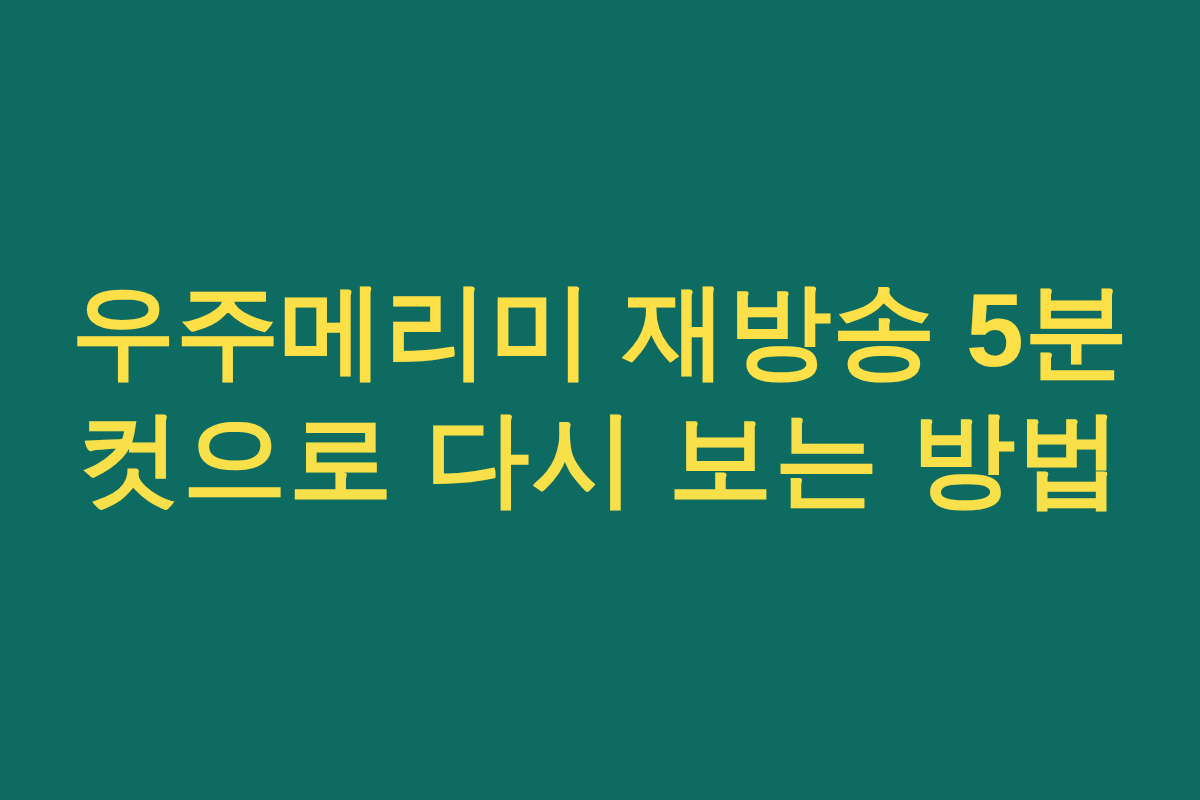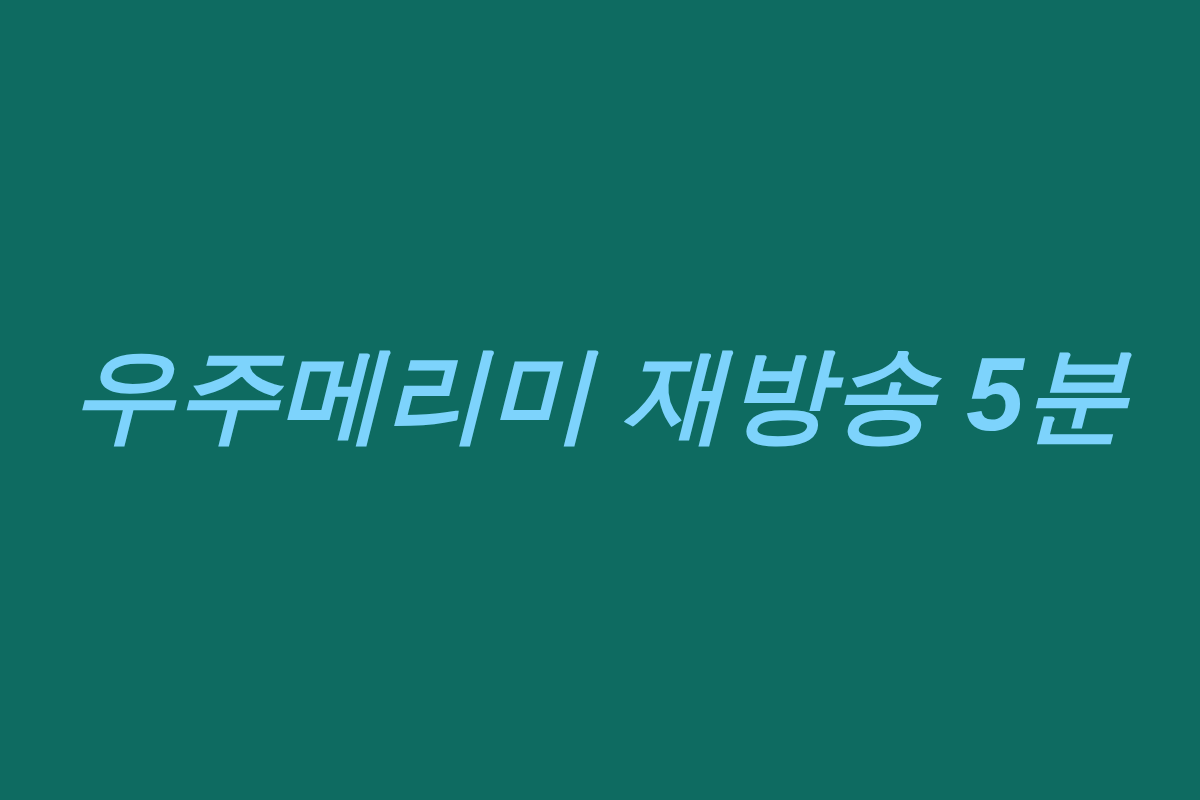--- a/index.html
+++ b/index.html
@@ -55,18 +55,19 @@
     letter-spacing: 2px;
   }
 </style>
 </head>
 <body style="background: rgb(14, 107, 97);">
 
 <div class="poster" style="background-color: rgb(14, 107, 97);">
 
   <div class="headline-block">
 
-    <span class="headline-line line-1" style="color: #7dd3fc; font-style: italic;">우주메리미 재방송 5분</span>
+    <span class="headline-line line-1" style="color: #fde047;">우주메리미 재방송 5분</span>
 
+    <span class="headline-line line-2" style="color: rgb(247, 224, 74);">컷으로 다시 보는 방법</span>
 
   </div>
 
 </div>
 
 </body></html>

